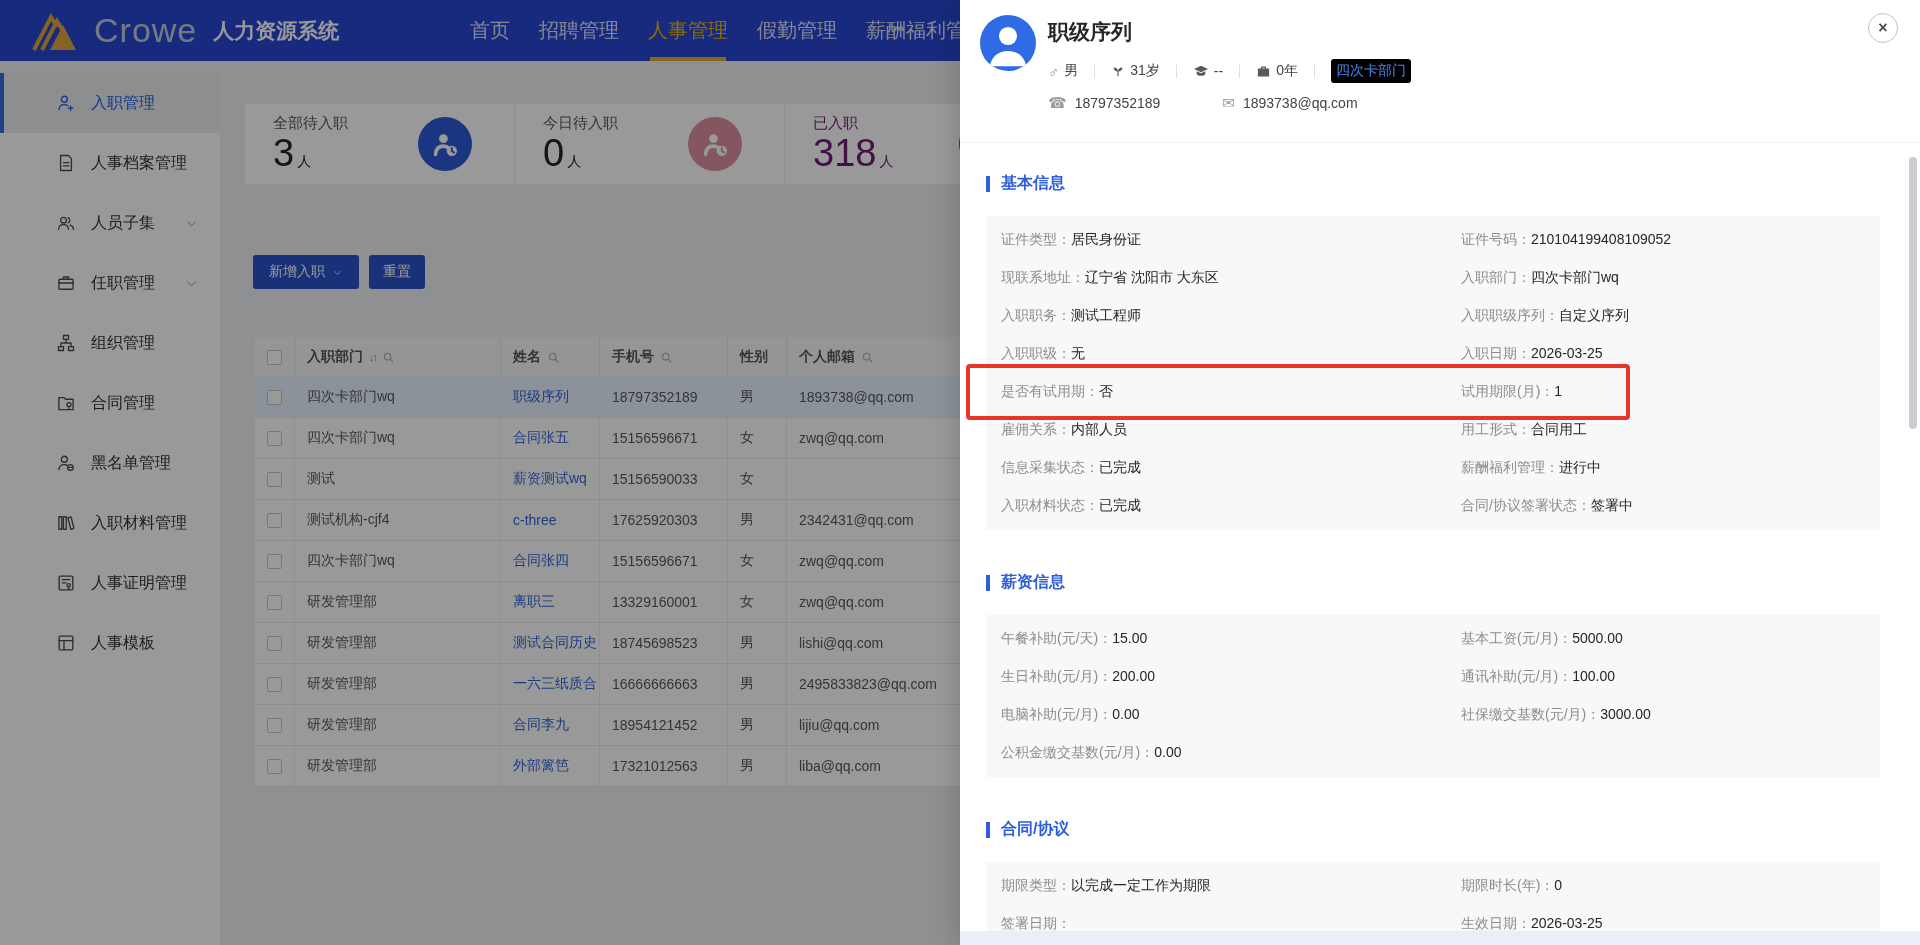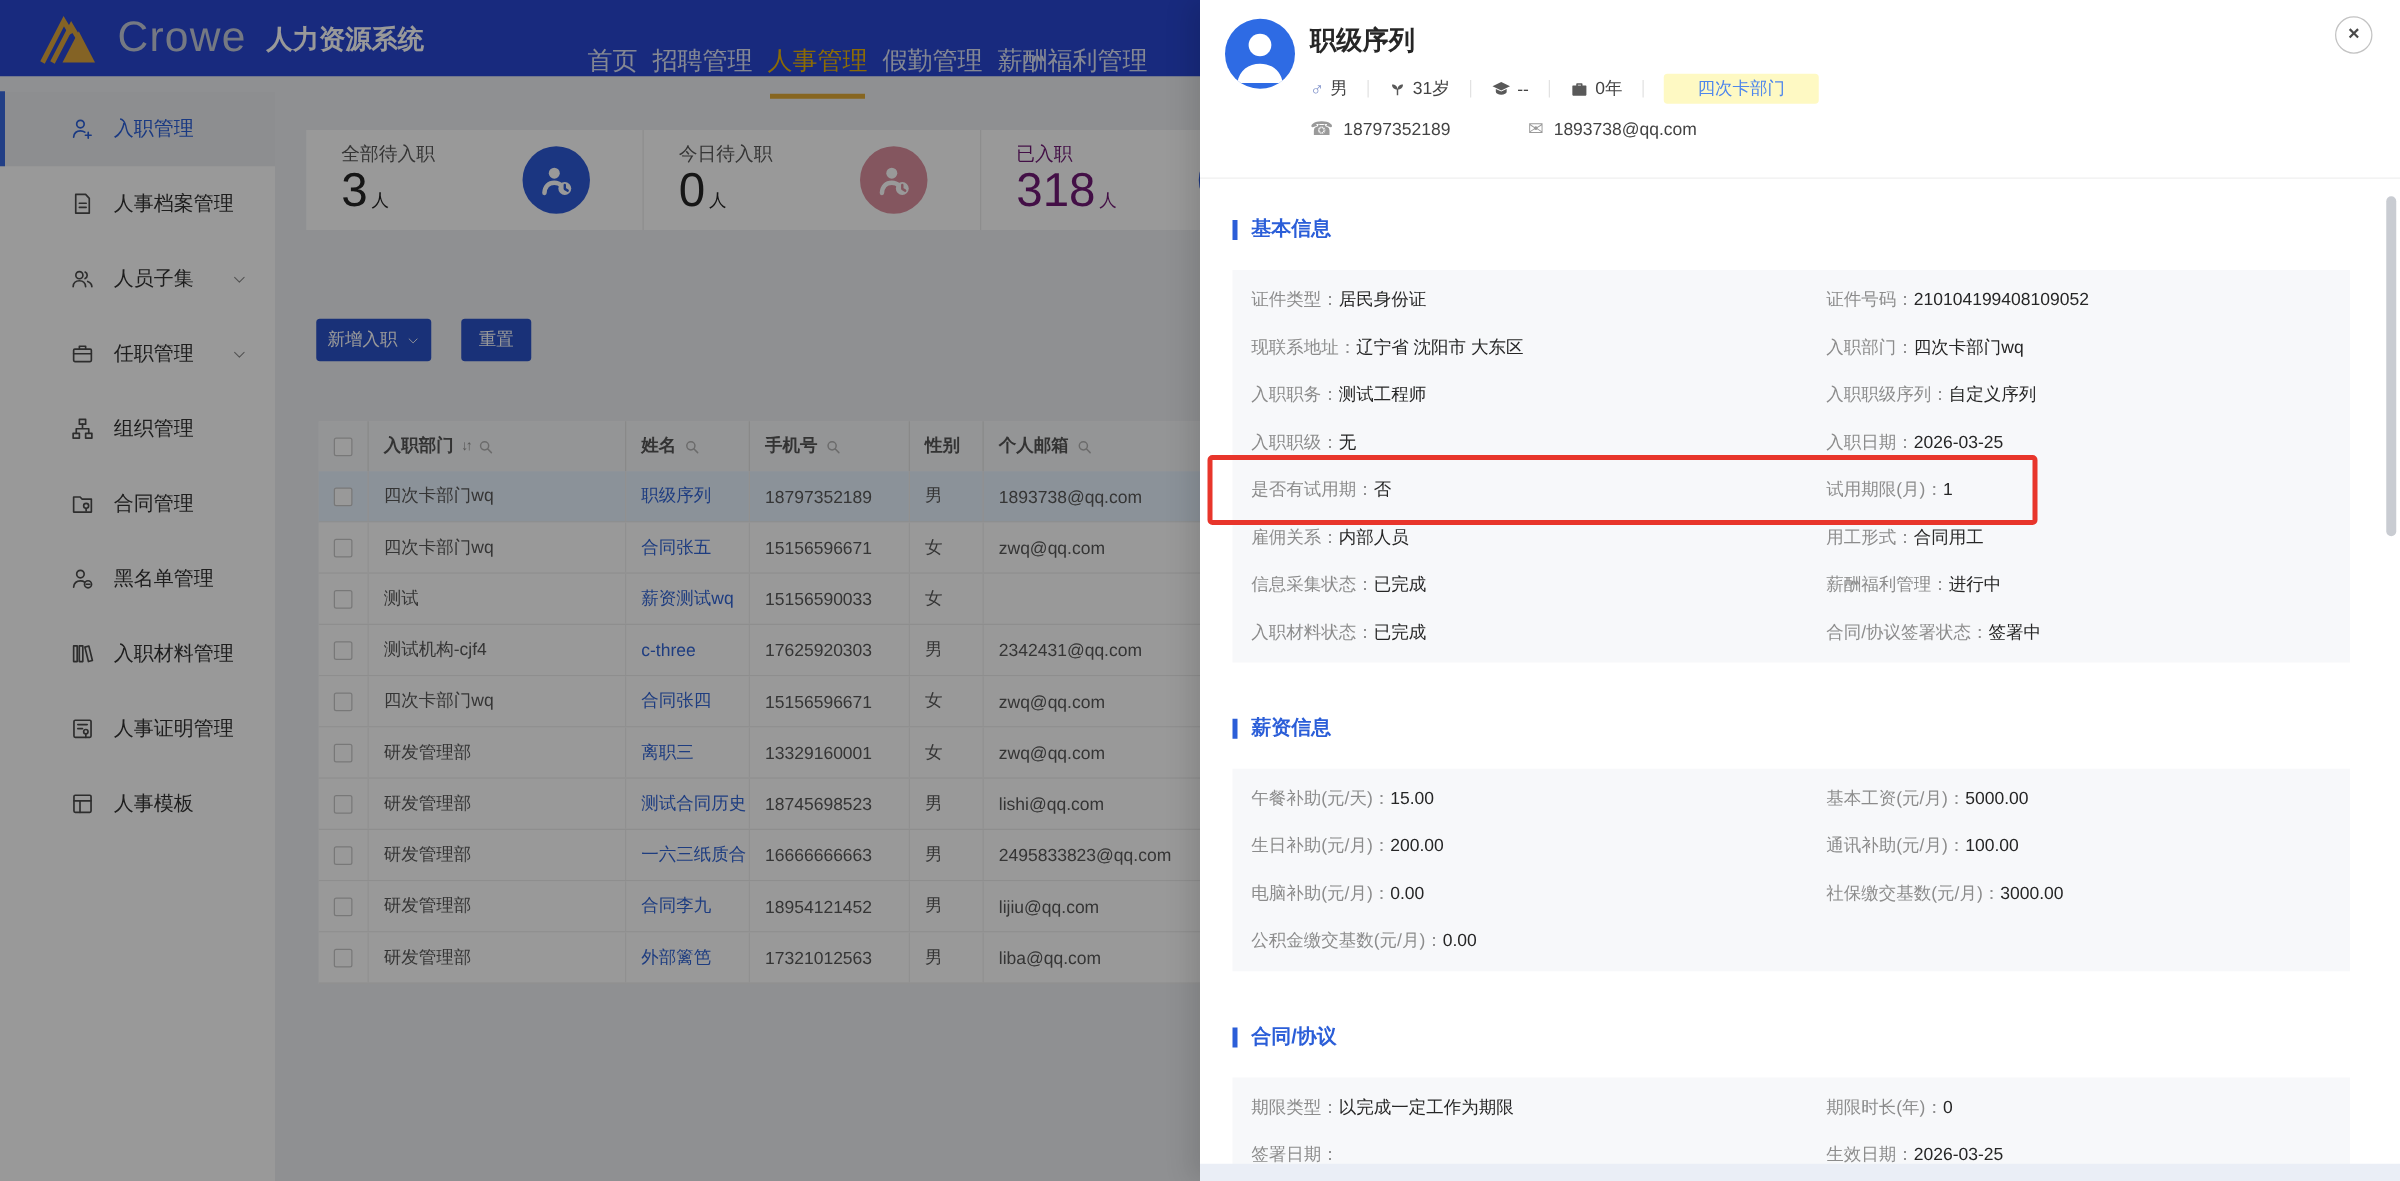--- a/index.html
+++ b/index.html
@@ -5,21 +5,21 @@
 *{margin:0;padding:0;box-sizing:border-box;font-family:"Liberation Sans","DejaVu Sans",sans-serif}
 html,body{width:1920px;height:945px;overflow:hidden;background:#eef0f4}
 #app{position:relative;width:1920px;height:945px}
 svg{display:block}
 .ic-stroke{fill:none;stroke:currentColor;stroke-width:1.6;stroke-linecap:round;stroke-linejoin:round}
 
 .topnav{position:absolute;left:0;top:0;width:100%;height:61px;background:#2847d2;z-index:1}
 .brand{position:absolute;left:28px;top:0;height:61px;display:flex;align-items:center}
 .brand-name{font-size:34px;color:#c4cada;margin-left:12px;letter-spacing:1px}
 .brand-product{font-size:21px;color:#fff;font-weight:700;margin-left:16px}
-.nav-items{position:absolute;left:470px;top:18px;height:61px;display:flex;gap:12px}
+.nav-items{position:absolute;left:470px;top:0;height:61px;display:flex;gap:29px}
 .nav-item{position:relative;height:61px;display:flex;align-items:center;font-size:20px;color:#dde2f5;cursor:pointer;white-space:nowrap}
 .nav-item.active{color:#eab308}
 .nav-item.active::after{content:"";position:absolute;left:2px;right:2px;bottom:0;height:4px;background:#e2ab38}
 
 .sidebar{position:absolute;left:0;top:73px;width:220px;bottom:0;background:#fff;z-index:1}
 .side-item{position:relative;height:60px;display:flex;align-items:center;padding-left:56px;font-size:16px;color:#333;cursor:pointer}
 .side-item .s-icon{width:20px;height:20px;margin-right:15px;color:#4c4c4c;flex:none}
 .side-item.active{background:#ebedf0;color:#2b5fd9}
 .side-item.active::before{content:"";position:absolute;left:0;top:0;bottom:0;width:4px;background:#3a6ae0}
 .side-item.active .s-icon{color:#2b5fd9}
@@ -28,21 +28,21 @@
 .stats-card{position:absolute;left:245px;top:104px;width:1205px;height:80px;background:#fff;display:flex;z-index:1}
 .stat-cell{width:270px;height:100%;display:flex;align-items:center;justify-content:space-between;padding:0 42px 0 28px;cursor:pointer}
 .stat-cell.bordered{border-right:1px solid #ececec}
 .stat-label{font-size:15px;color:#595959;margin-bottom:1px}
 .stat-valrow{font-size:38px;color:#262626;line-height:1.05}
 .stat-unit{font-size:14px;margin-left:3px}
 .stat-icon{width:54px;height:54px;border-radius:50%;display:flex;align-items:center;justify-content:center;flex:none}
 .stat-cell.hl .stat-label,.stat-cell.hl .stat-valrow{color:#701a75}
 
 .btn{position:absolute;height:34px;background:#2b52c8;color:#fff;font-size:14px;border:none;border-radius:3px;display:flex;align-items:center;justify-content:center;cursor:pointer;z-index:1}
-#btn-add{left:253px;top:255px;width:92px;gap:7px}
+#btn-add{left:253px;top:255px;width:106px;gap:7px}
 #btn-add .bchev{width:11px;height:11px;color:#fff}
 #btn-reset{left:369px;top:255px;width:56px}
 
 .table{position:absolute;left:255px;top:337px;width:1110px;background:#fff;font-size:14px;color:#595959;z-index:1}
 .t-head{display:flex;height:40px;background:#f7f8fa;color:#555;font-weight:700}
 .t-row{display:flex;height:41px;border-bottom:1px solid #ededed;background:#fff;cursor:pointer}
 .t-row.selected{background:#e8f3ff}
 .t-cell{display:flex;align-items:center;padding:0 12px;border-right:1px solid #f1f1f1;overflow:hidden;white-space:nowrap;gap:6px}
 .t-head .t-cell{border-right:1px solid #e4e4e4}
 .c0{width:40px;justify-content:center;padding:0}
@@ -54,21 +54,21 @@
 
 .mask{position:absolute;inset:0;background:rgba(0,0,0,.40);z-index:5}
 .drawer{position:absolute;left:960px;top:0;width:960px;height:945px;background:#fff;z-index:6;box-shadow:-8px 0 20px rgba(0,0,0,.12)}
 .d-header{position:relative;height:143px;border-bottom:1px solid #f0f0f0}
 .avatar{position:absolute;left:20px;top:15px;width:56px;height:56px;border-radius:50%;background:#2e6be4;display:flex;align-items:flex-end;justify-content:center;overflow:hidden}
 .d-col{position:absolute;left:88px;top:0;right:70px}
 .d-title{font-size:21px;font-weight:700;color:#262626;margin-top:18px}
 .d-meta{display:flex;align-items:center;margin-top:13px;font-size:14px;color:#434343}
 .meta-item{display:flex;align-items:center;gap:5px}
 .meta-sep{width:1px;height:14px;background:#e2e2e2;margin:0 16px}
-.dept-tag{background:#fef9c3;color:#4e86ec;font-size:14px;padding:3px 27px;border-radius:3px}
+.dept-tag{background:#000000;color:#4e86ec;font-size:14px;padding:3px 5px;border-radius:3px}
 .d-contact{display:flex;align-items:center;margin-top:11px;font-size:14px;color:#434343;gap:62px}
 .contact-item{display:flex;align-items:center;gap:8px}
 .glyph-ic{color:#9a9a9a;font-size:15px}
 .d-close{position:absolute;right:22px;top:13px;width:30px;height:30px;border:1px solid #c3c3c3;border-radius:50%;display:flex;align-items:center;justify-content:center;color:#4a4a4a;font-size:16px;font-weight:700;cursor:pointer;background:#fff}
 .d-body{position:absolute;top:143px;left:0;right:0;bottom:0;overflow:hidden;padding:30px 40px 0 26px}
 .sec-title{display:flex;align-items:center;gap:11px;font-size:16px;font-weight:700;color:#2b5ed8}
 .sec-bar{width:4px;height:16px;background:#2b5ed8}
 .sec-panel{background:#f7f8fa;padding:5px 0 5px 15px;margin-top:22px;margin-bottom:42px}
 .f-row{position:relative;display:flex;align-items:center;height:38px}
 .field{display:flex;align-items:baseline;white-space:nowrap}

